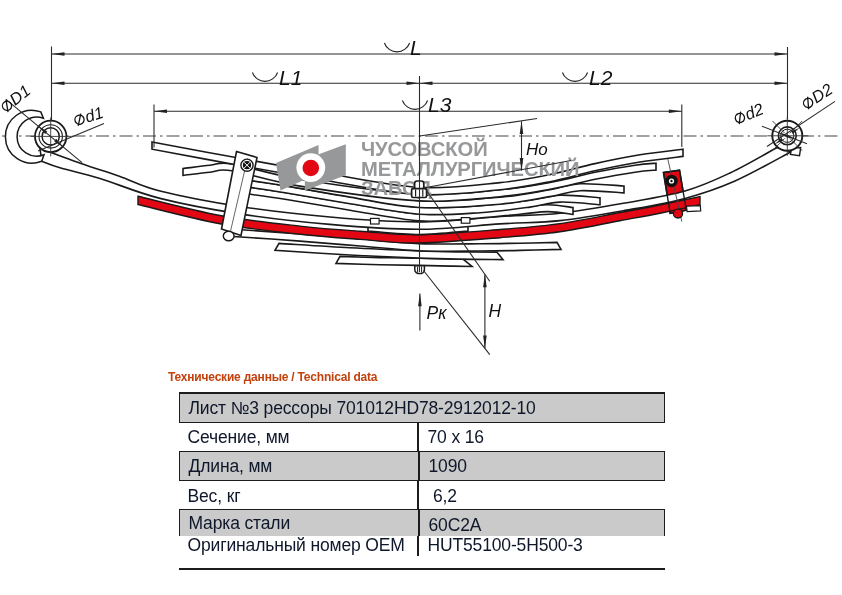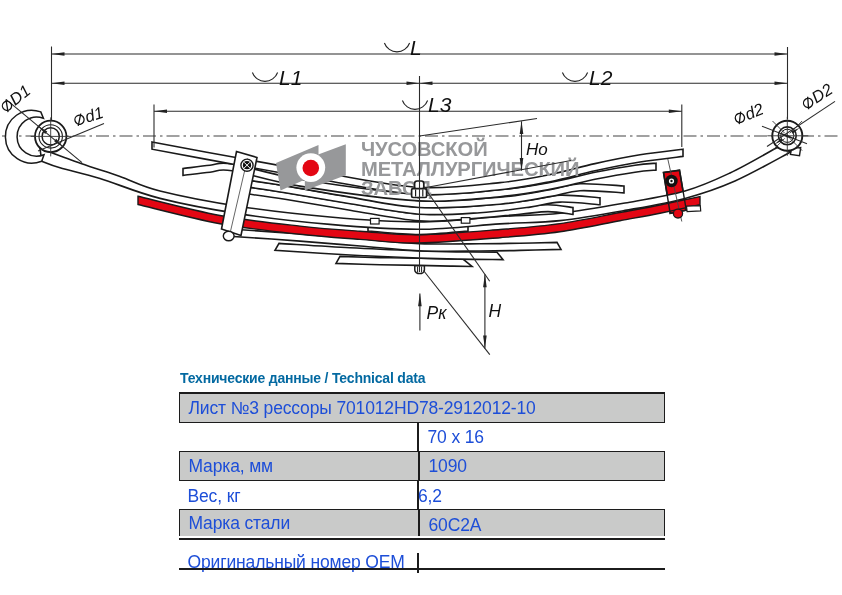--- a/index.html
+++ b/index.html
@@ -130,51 +130,53 @@
       </g>
 <line x1="835" y1="101.4" x2="767" y2="146.5" stroke="#2b2b2b" stroke-width="1.1" fill="none"></line>
 <polygon points="774.6,144.2 781.4,138.1 782.9,140.5" fill="#222"></polygon>
 <polygon points="799.6,127.8 792.8,133.9 791.3,131.5" fill="#222"></polygon>
 <g transform="translate(806.5,110) rotate(-33)">
         <circle cx="5.2" cy="-5" r="4.6" fill="none" stroke="#111" stroke-width="1.3"></circle>
         <line x1="2.2" y1="0.5" x2="8.2" y2="-10.5" stroke="#111" stroke-width="1.3"></line>
         <text x="11.5" y="0" style="font-family:&quot;Liberation Sans&quot;,sans-serif;font-style:italic;font-size:16.5px" fill="#111">D2</text>
       </g>
 </svg>
-<div class="lab" style="position:absolute;left:180px;top:370px;font-size:14px;letter-spacing:-0.2px;font-weight:bold;color:#0369a1;white-space:nowrap">Технические данные / Technical data</div>
+<div class="lab" style="position:absolute;left:168px;top:370px;font-size:12px;letter-spacing:-0.2px;font-weight:bold;color:#c2410c;white-space:nowrap">Технические данные / Technical data</div>
 <div style="position:absolute;left:179px;top:393.5px;width:485.5px;height:175.0px">
 <div style="position:absolute;left:0;right:0;top:-2px;height:2px;background:#1c1c1c"></div>
-<div class="lab" style="position:absolute;left:0;top:0;width:100%;height:100%;font-size:17.5px;letter-spacing:-0.15px;color:#1d4ed8">
+<div class="lab" style="position:absolute;left:0;top:0;width:100%;height:100%;font-size:17.5px;letter-spacing:-0.15px;color:#0f172a">
 <div style="position:absolute;left:0;right:0;top:0.0px;height:29.17px;background:#c9cac9;border-left:1.5px solid #1c1c1c;border-right:1.5px solid #1c1c1c;box-sizing:border-box">
           <div style="position:absolute;left:8.5px;top:0;height:100%;display:flex;align-items:center;white-space:nowrap">Лист №3 рессоры 701012HD78-2912012-10</div>
         </div>
 <div style="position:absolute;left:0;right:0;top:28.2px;height:2px;background:#1c1c1c"></div>
 <div style="position:absolute;left:0;right:0;top:29.2px;height:29.17px;background:#fff;box-sizing:border-box">
+          <div style="position:absolute;left:8.5px;top:0;height:100%;display:flex;align-items:center;white-space:nowrap">Сечение, мм</div>
           <div style="position:absolute;left:238px;top:0;bottom:0;width:2px;background:#1c1c1c"></div>
           <div style="position:absolute;left:248.5px;top:0;height:100%;display:flex;align-items:center;white-space:nowrap">70 x 16</div>
         </div>
 <div style="position:absolute;left:0;right:0;top:57.3px;height:2px;background:#1c1c1c"></div>
 <div style="position:absolute;left:0;right:0;top:58.3px;height:29.17px;background:#c9cac9;border-left:1.5px solid #1c1c1c;border-right:1.5px solid #1c1c1c;box-sizing:border-box">
-          <div style="position:absolute;left:8.5px;top:0;height:100%;display:flex;align-items:center;white-space:nowrap">Марка, мм</div>
+          <div style="position:absolute;left:8.5px;top:0;height:100%;display:flex;align-items:center;white-space:nowrap">Длина, мм</div>
           <div style="position:absolute;left:238px;top:0;bottom:0;width:2px;background:#1c1c1c"></div>
           <div style="position:absolute;left:248.5px;top:0;height:100%;display:flex;align-items:center;white-space:nowrap">1090</div>
         </div>
 <div style="position:absolute;left:0;right:0;top:86.5px;height:2px;background:#1c1c1c"></div>
 <div style="position:absolute;left:0;right:0;top:87.5px;height:31px;background:#fff;box-sizing:border-box">
           <div style="position:absolute;left:8.5px;top:0;height:100%;display:flex;align-items:center;white-space:nowrap">Вес, кг</div>
           <div style="position:absolute;left:238px;top:0;bottom:0;width:2px;background:#1c1c1c"></div>
-          <div style="position:absolute;left:239px;top:0;height:100%;display:flex;align-items:center;white-space:nowrap">6,2</div>
+          <div style="position:absolute;left:254px;top:0;height:100%;display:flex;align-items:center;white-space:nowrap">6,2</div>
         </div>
 <div style="position:absolute;left:0;right:0;top:115.7px;height:2px;background:#1c1c1c"></div>
 <div style="position:absolute;left:0;right:0;top:116.7px;height:26px;background:#c9cac9;border-left:1.5px solid #1c1c1c;border-right:1.5px solid #1c1c1c;box-sizing:border-box">
           <div style="position:absolute;left:8.5px;top:0;height:100%;display:flex;align-items:center;white-space:nowrap">Марка стали</div>
           <div style="position:absolute;left:238px;top:0;bottom:0;width:2px;background:#1c1c1c"></div>
           <div style="position:absolute;left:248.5px;top:2px;height:100%;display:flex;align-items:center;white-space:nowrap">60С2А</div>
         </div>
 <div style="position:absolute;left:0;right:0;top:144.9px;height:2px;background:#1c1c1c"></div>
-<div style="position:absolute;left:0;right:0;top:159px;height:20px;background:#fff;box-sizing:border-box">
+<div style="position:absolute;left:0;right:0;top:142px;height:20px;background:#fff;box-sizing:border-box">
           <div style="position:absolute;left:8.5px;top:0;height:100%;display:flex;align-items:center;white-space:nowrap">Оригинальный номер ОЕМ</div>
           <div style="position:absolute;left:238px;top:0;bottom:0;width:2px;background:#1c1c1c"></div>
+          <div style="position:absolute;left:248.5px;top:0;height:100%;display:flex;align-items:center;white-space:nowrap">HUT55100-5H500-3</div>
         </div>
 <div style="position:absolute;left:0;right:0;top:174.0px;height:2px;background:#1c1c1c"></div>
 </div>
 </div>
 </div>
 
 </body></html>

